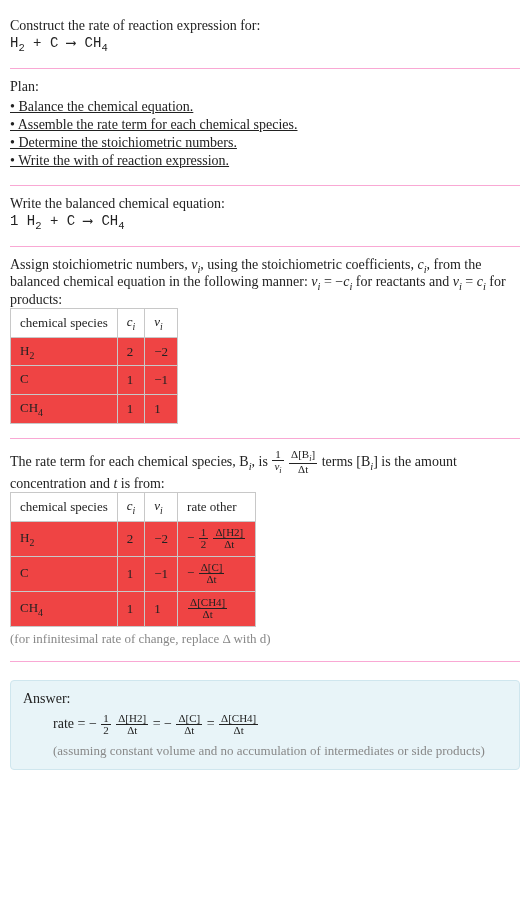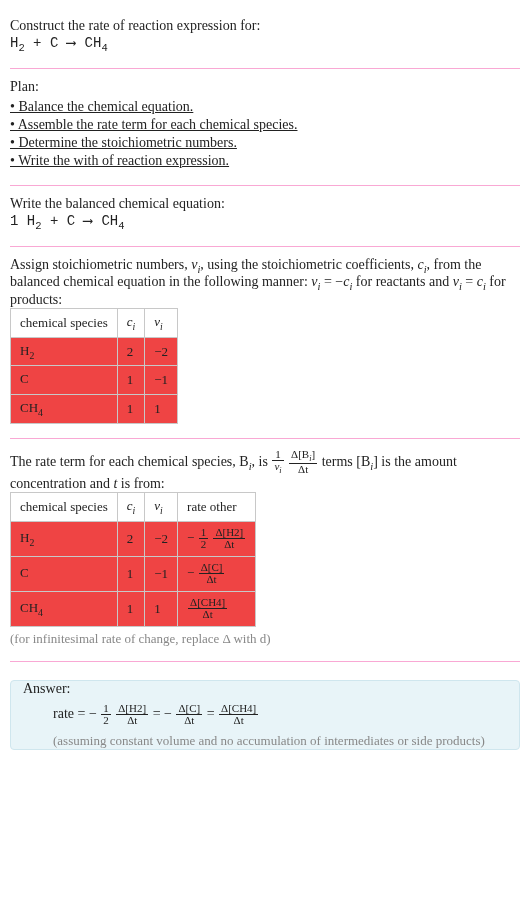--- a/index.html
+++ b/index.html
@@ -36,21 +36,21 @@
   table.data th { background: #fff; }
   .note {
     font-size: 13px;
     color: #888;
     margin-top: 4px;
   }
   .answerbox {
     background: #e8f4f8;
     border: 1px solid #cfe6ee;
     border-radius: 4px;
-    padding: 0 12px;
+    padding: 10px 12px;
     margin-top: 8px;
   }
   .anslabel { font-size: 14px; margin-bottom: 6px; }
   .indent { padding-left: 30px; }
   .small { font-size: 13px; color: #888; }
   .frac {
     display: inline-block;
     vertical-align: middle;
     text-align: center;
     font-size: 11px;

